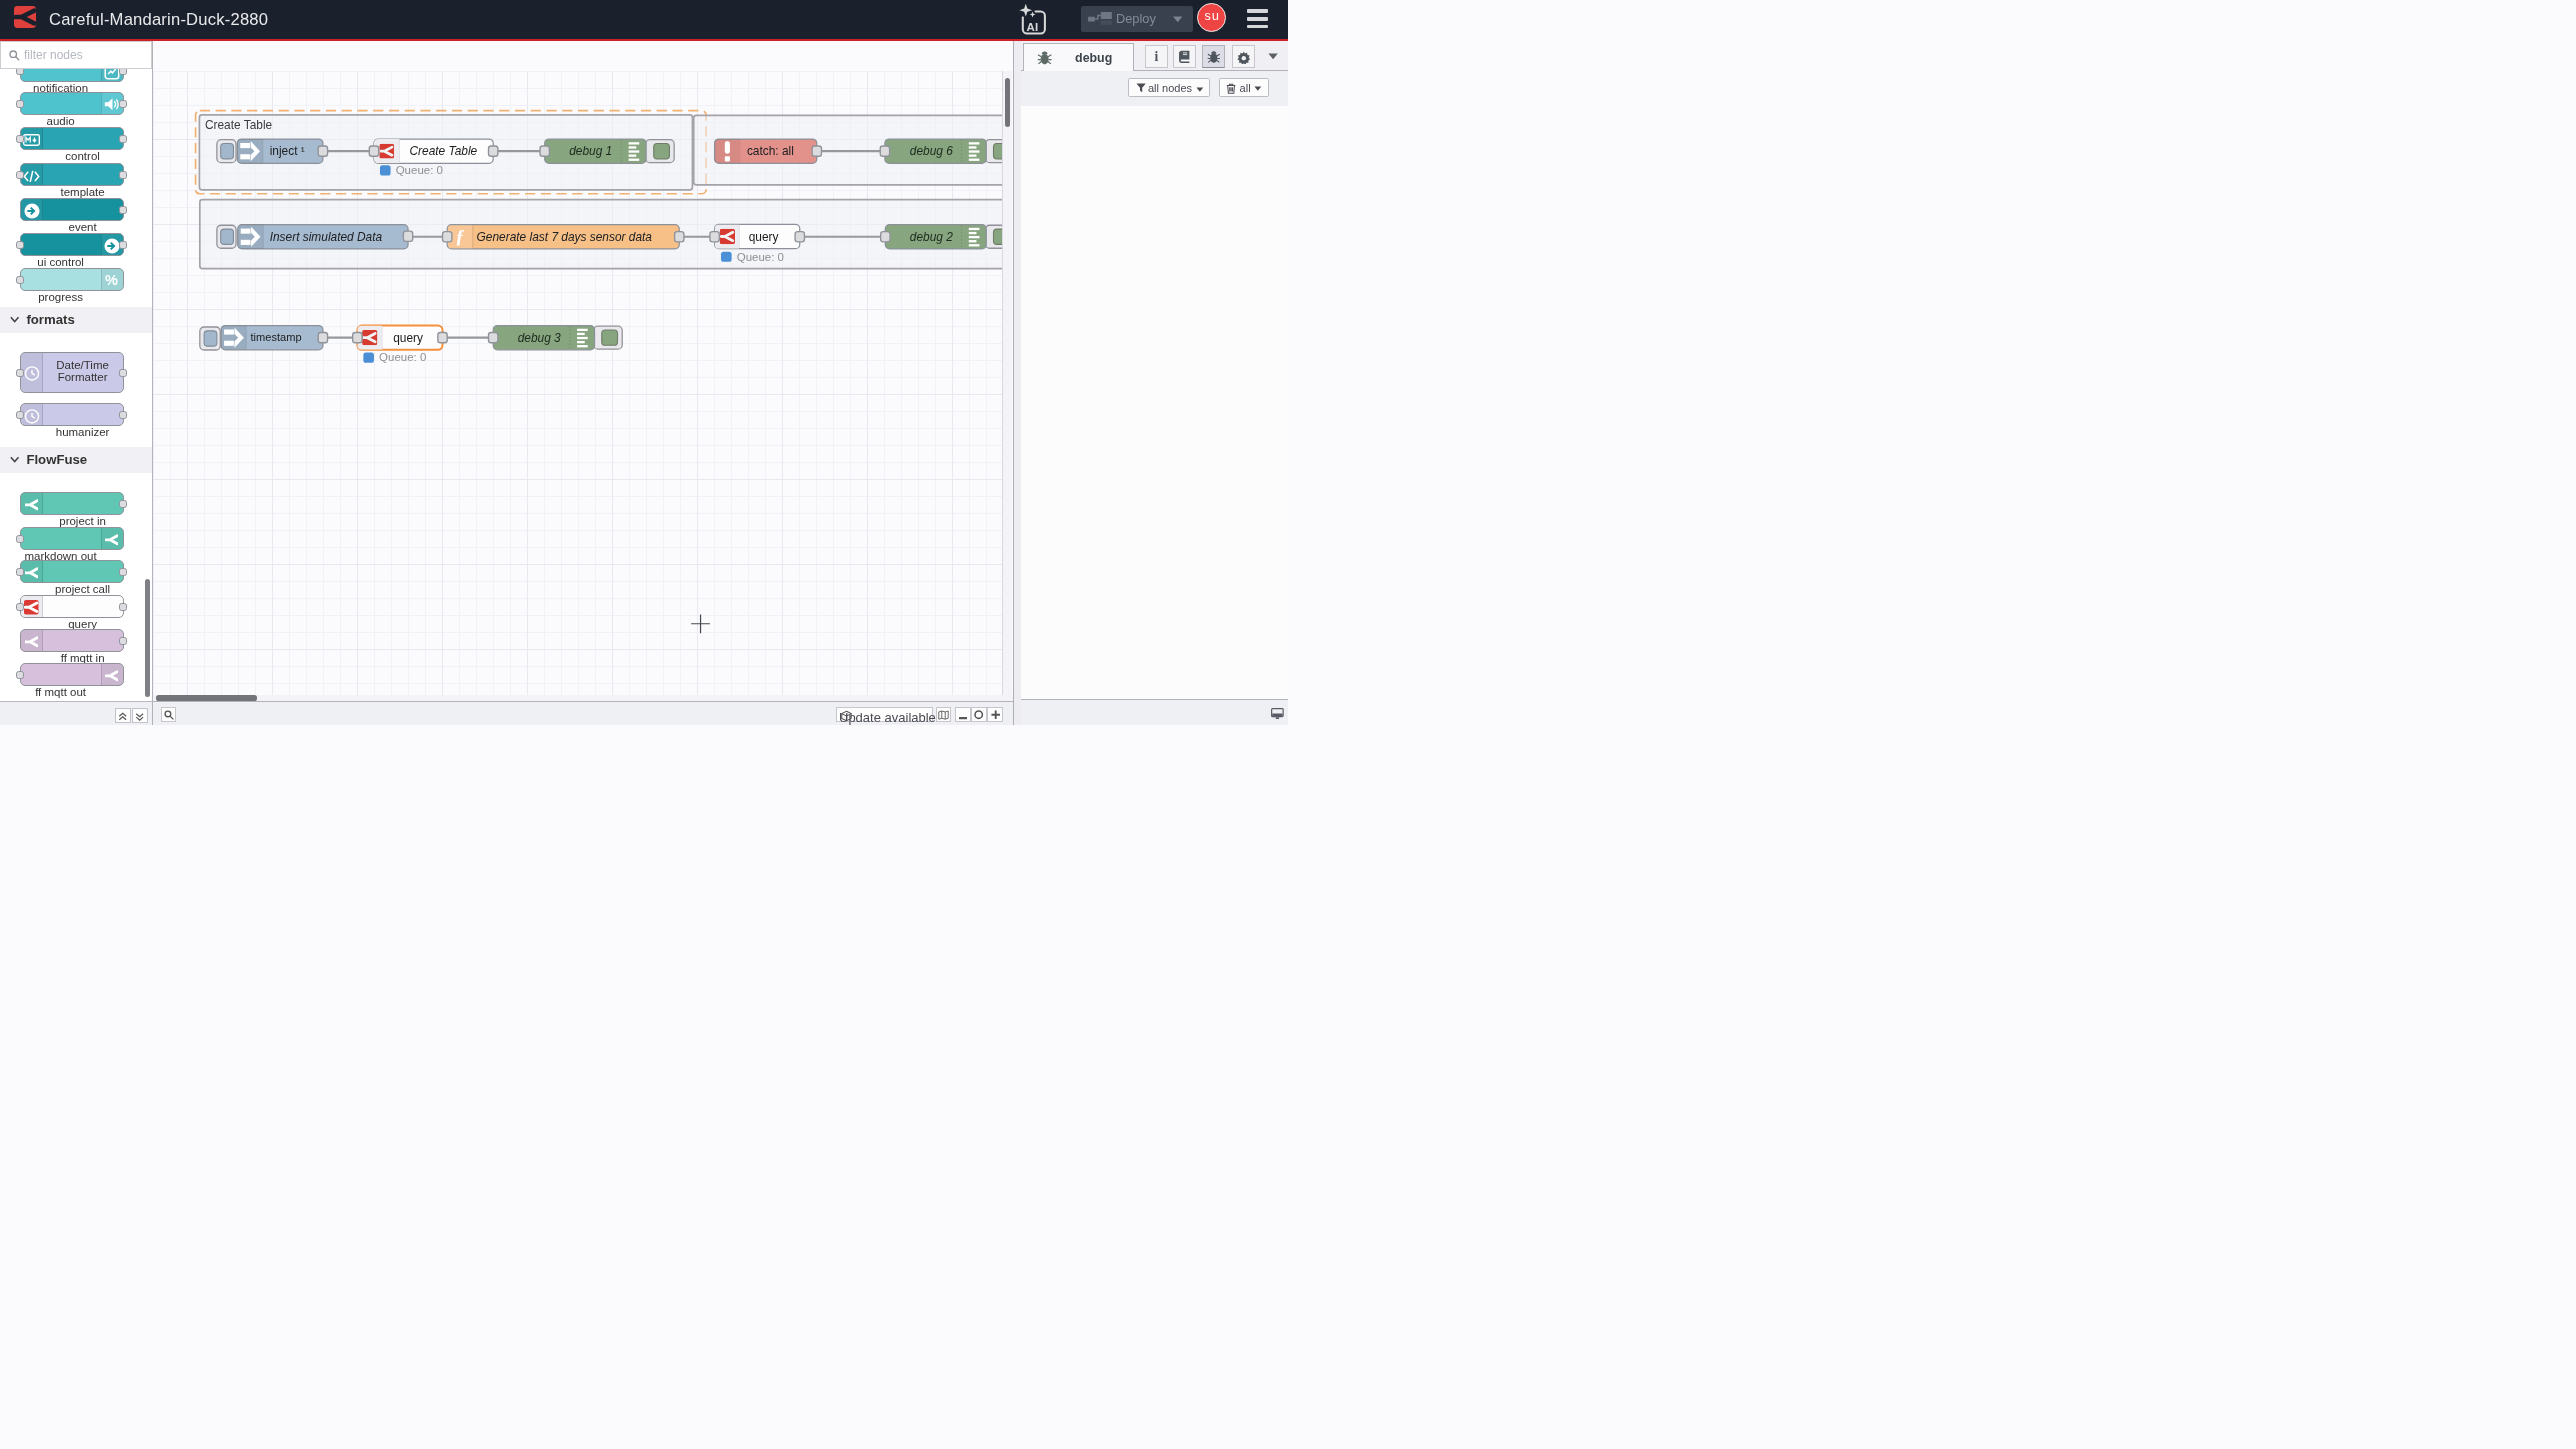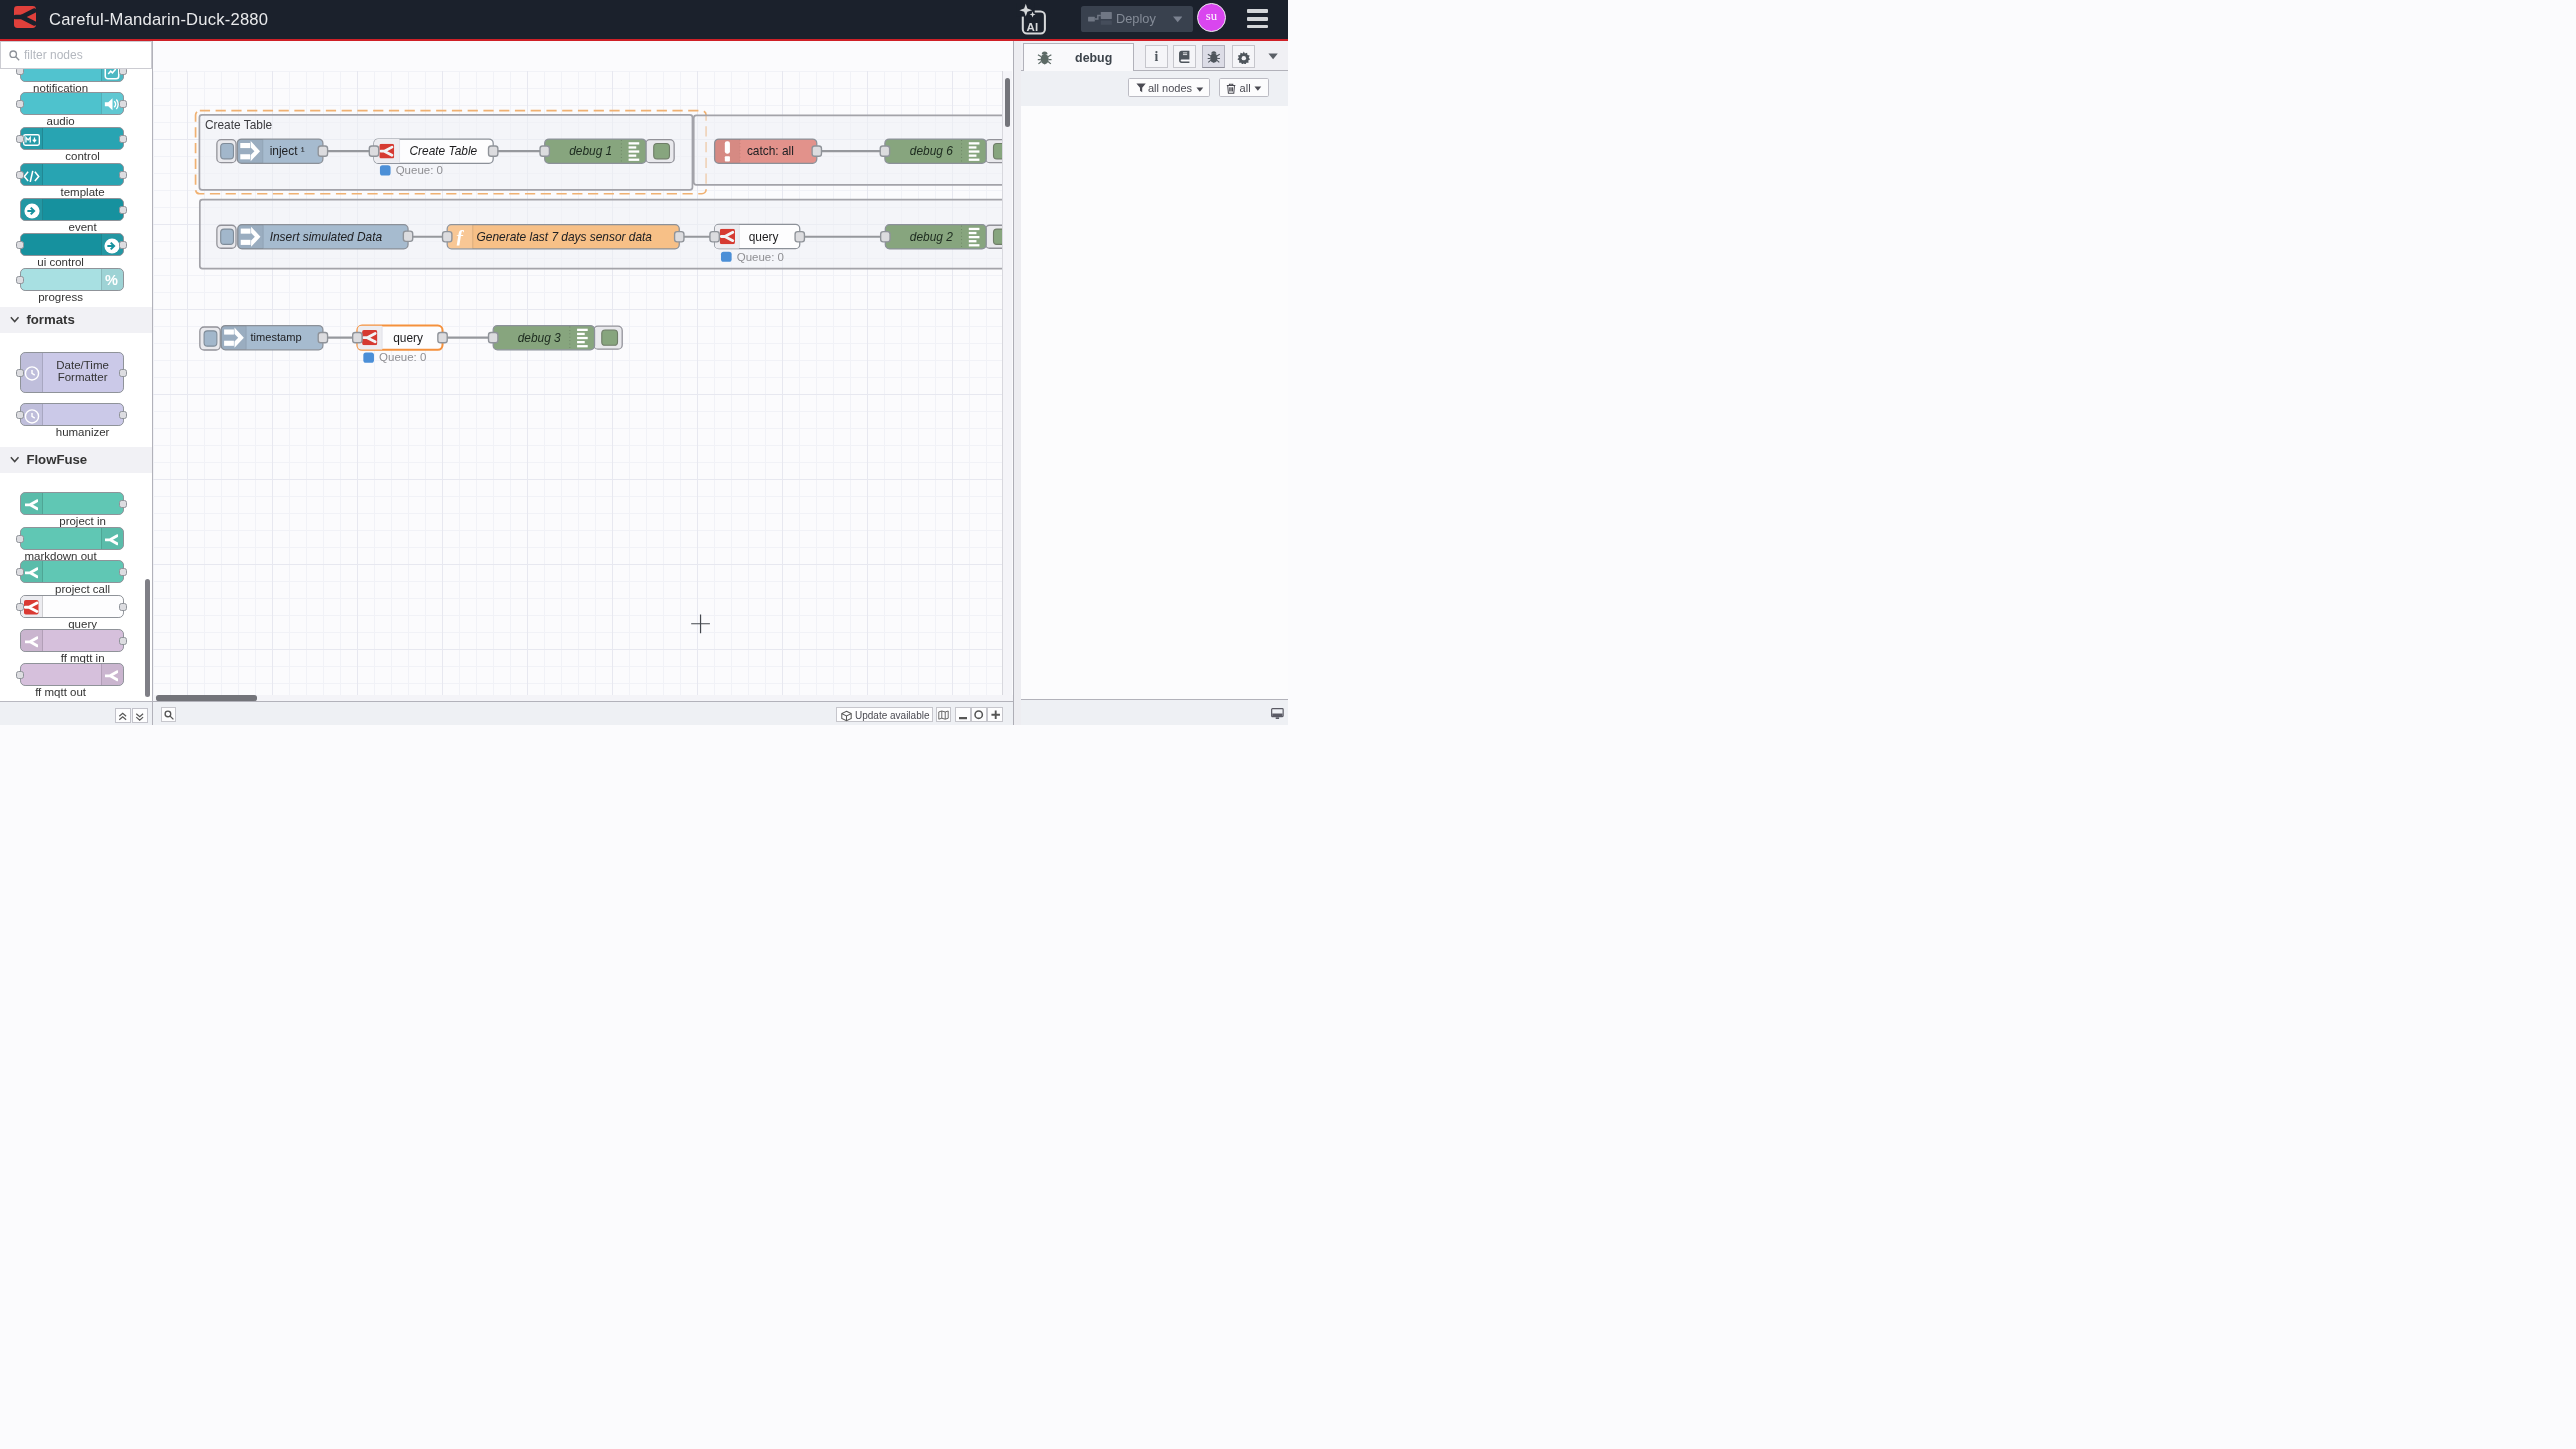--- a/index.html
+++ b/index.html
@@ -5,21 +5,21 @@
 * { margin:0; padding:0; box-sizing:border-box; }
 html,body { width:1288px; height:725px; overflow:hidden; font-family:"Liberation Sans", sans-serif; background:#fbfbfd; }
 #page { position:relative; width:1288px; height:725px; }
 
 #header { position:absolute; left:0; top:0; width:1288px; height:41px; background:#1b212c; border-bottom:2.6px solid #cf2027; }
 #logo { position:absolute; left:13.6px; top:6px; width:22px; height:22px; }
 #title { position:absolute; left:49px; top:9.8px; font-size:16.6px; font-weight:500; color:#e9eaec; letter-spacing:0.2px; }
 #aiicon { position:absolute; left:1016px; top:3.4px; }
 #deploy { position:absolute; left:1061px; top:6px; width:112px; height:25.6px; background:#39414e; border-radius:2.6px;margin-left:20px; }
 #deploy .dtext { position:absolute; left:35px; top:5.1px; font-size:12.8px; color:#848b97; }
-#avatar { position:absolute; left:1197px; top:3.4px; width:29px; height:29px; border-radius:50%; background:#d946ef; border:1.7px solid #eceded; color:#fff; font-size:12.8px; font-family:Liberation Serif, serif; text-align:center; line-height:25px; }
+#avatar { position:absolute; left:1197px; top:3.4px; width:29px; height:29px; border-radius:50%; background:#ef4444; border:1.7px solid #eceded; color:#fff; font-size:12.8px; font-family:Liberation Mono, monospace; text-align:center; line-height:25px; }
 #burger { position:absolute; left:1247px; top:9.4px; }
 #burger div { width:21px; height:3.8px; background:#d4d6d9; border-radius:0.9px; margin-bottom:3.8px; }
 
 #palette { position:absolute; left:0; top:41px; width:153px; height:684px; background:#fff; border-right:0.9px solid #b2b2ba; }
 #psearch { position:absolute; left:0; top:0; width:152px; height:28px; background:#fff; border:0.9px solid #ccccd2; }
 #psearch span.ph { position:absolute; left:23px; top:6px; font-size:12px; color:#b4b8bf; }
 #pscroll { position:absolute; left:0; top:28px; width:152px; height:632px; overflow:hidden; background:#fff; }
 .cat-hdr { position:absolute; left:0; width:152px; height:26.4px; background:#f1f1f5; color:#333; font-weight:bold; font-size:13.2px; line-height:26.4px; padding-left:26.4px; }
 .cat-hdr svg { position:absolute; left:10.2px; top:9.4px; }
 .pnode { position:absolute; left:19.6px; width:104px; height:23.4px; border:1px solid #8f9399; border-radius:5.1px; font-size:11.5px; color:#333; }
@@ -452,21 +452,21 @@
  </svg>
  <div id="cfoot">
    <div class="fbtn" style="left:8px;width:15.3px"><svg width="10.2" height="10.2" viewBox="0 0 13 13" style="margin:2.1px 0 0 1.7px">
             <circle cx="5" cy="5" r="3.6" fill="none" stroke="#555" stroke-width="1.7"></circle>
             <line x1="7.8" y1="7.8" x2="12" y2="12" stroke="#555" stroke-width="1.7"></line>
           </svg></div>
    <div class="fbtn" style="left:683px;width:97px;font-size:10.2px;color:#4a4a52">
      <svg width="11" height="12" viewBox="0 0 14 14" style="position:absolute;left:4.3px;top:2.1px">
             <path d="M7,1 L13,4 V10 L7,13 L1,10 V4 Z M1,4 L7,7 L13,4 M7,7 V13" fill="none" stroke="#555" stroke-width="1.3"></path>
           </svg>
-     <span style="position:absolute;left:18px;top:2.4px;white-space:nowrap;font-size:10px">Update available</span>
+     <span style="position:absolute;left:2px;top:2.4px;white-space:nowrap;font-size:13px">Update available</span>
    </div>
    <div class="fbtn" style="left:783px;width:15px"><svg width="11" height="10.2" viewBox="0 0 14 12" style="margin:2.1px 0 0 1.3px">
             <path d="M1,2 L4.8,0.8 L9.2,2 L13,0.8 V10 L9.2,11.2 L4.8,10 L1,11.2 Z M4.8,0.8 V10 M9.2,2 V11.2" fill="none" stroke="#555" stroke-width="1.1"></path>
           </svg></div>
    <div class="fbtn" style="left:802px;width:15.8px"><svg width="8.5" height="2.6" viewBox="0 0 10 3" style="margin:6px 0 0 2.6px">
             <rect width="10" height="2.6" fill="#555"></rect>
           </svg></div>
    <div class="fbtn" style="left:818px;width:15.8px"><svg width="9.4" height="9.4" viewBox="0 0 11 11" style="margin:2.6px 0 0 2.4px">
             <circle cx="5.5" cy="5.5" r="4.3" fill="none" stroke="#555" stroke-width="1.8"></circle>
           </svg></div>

